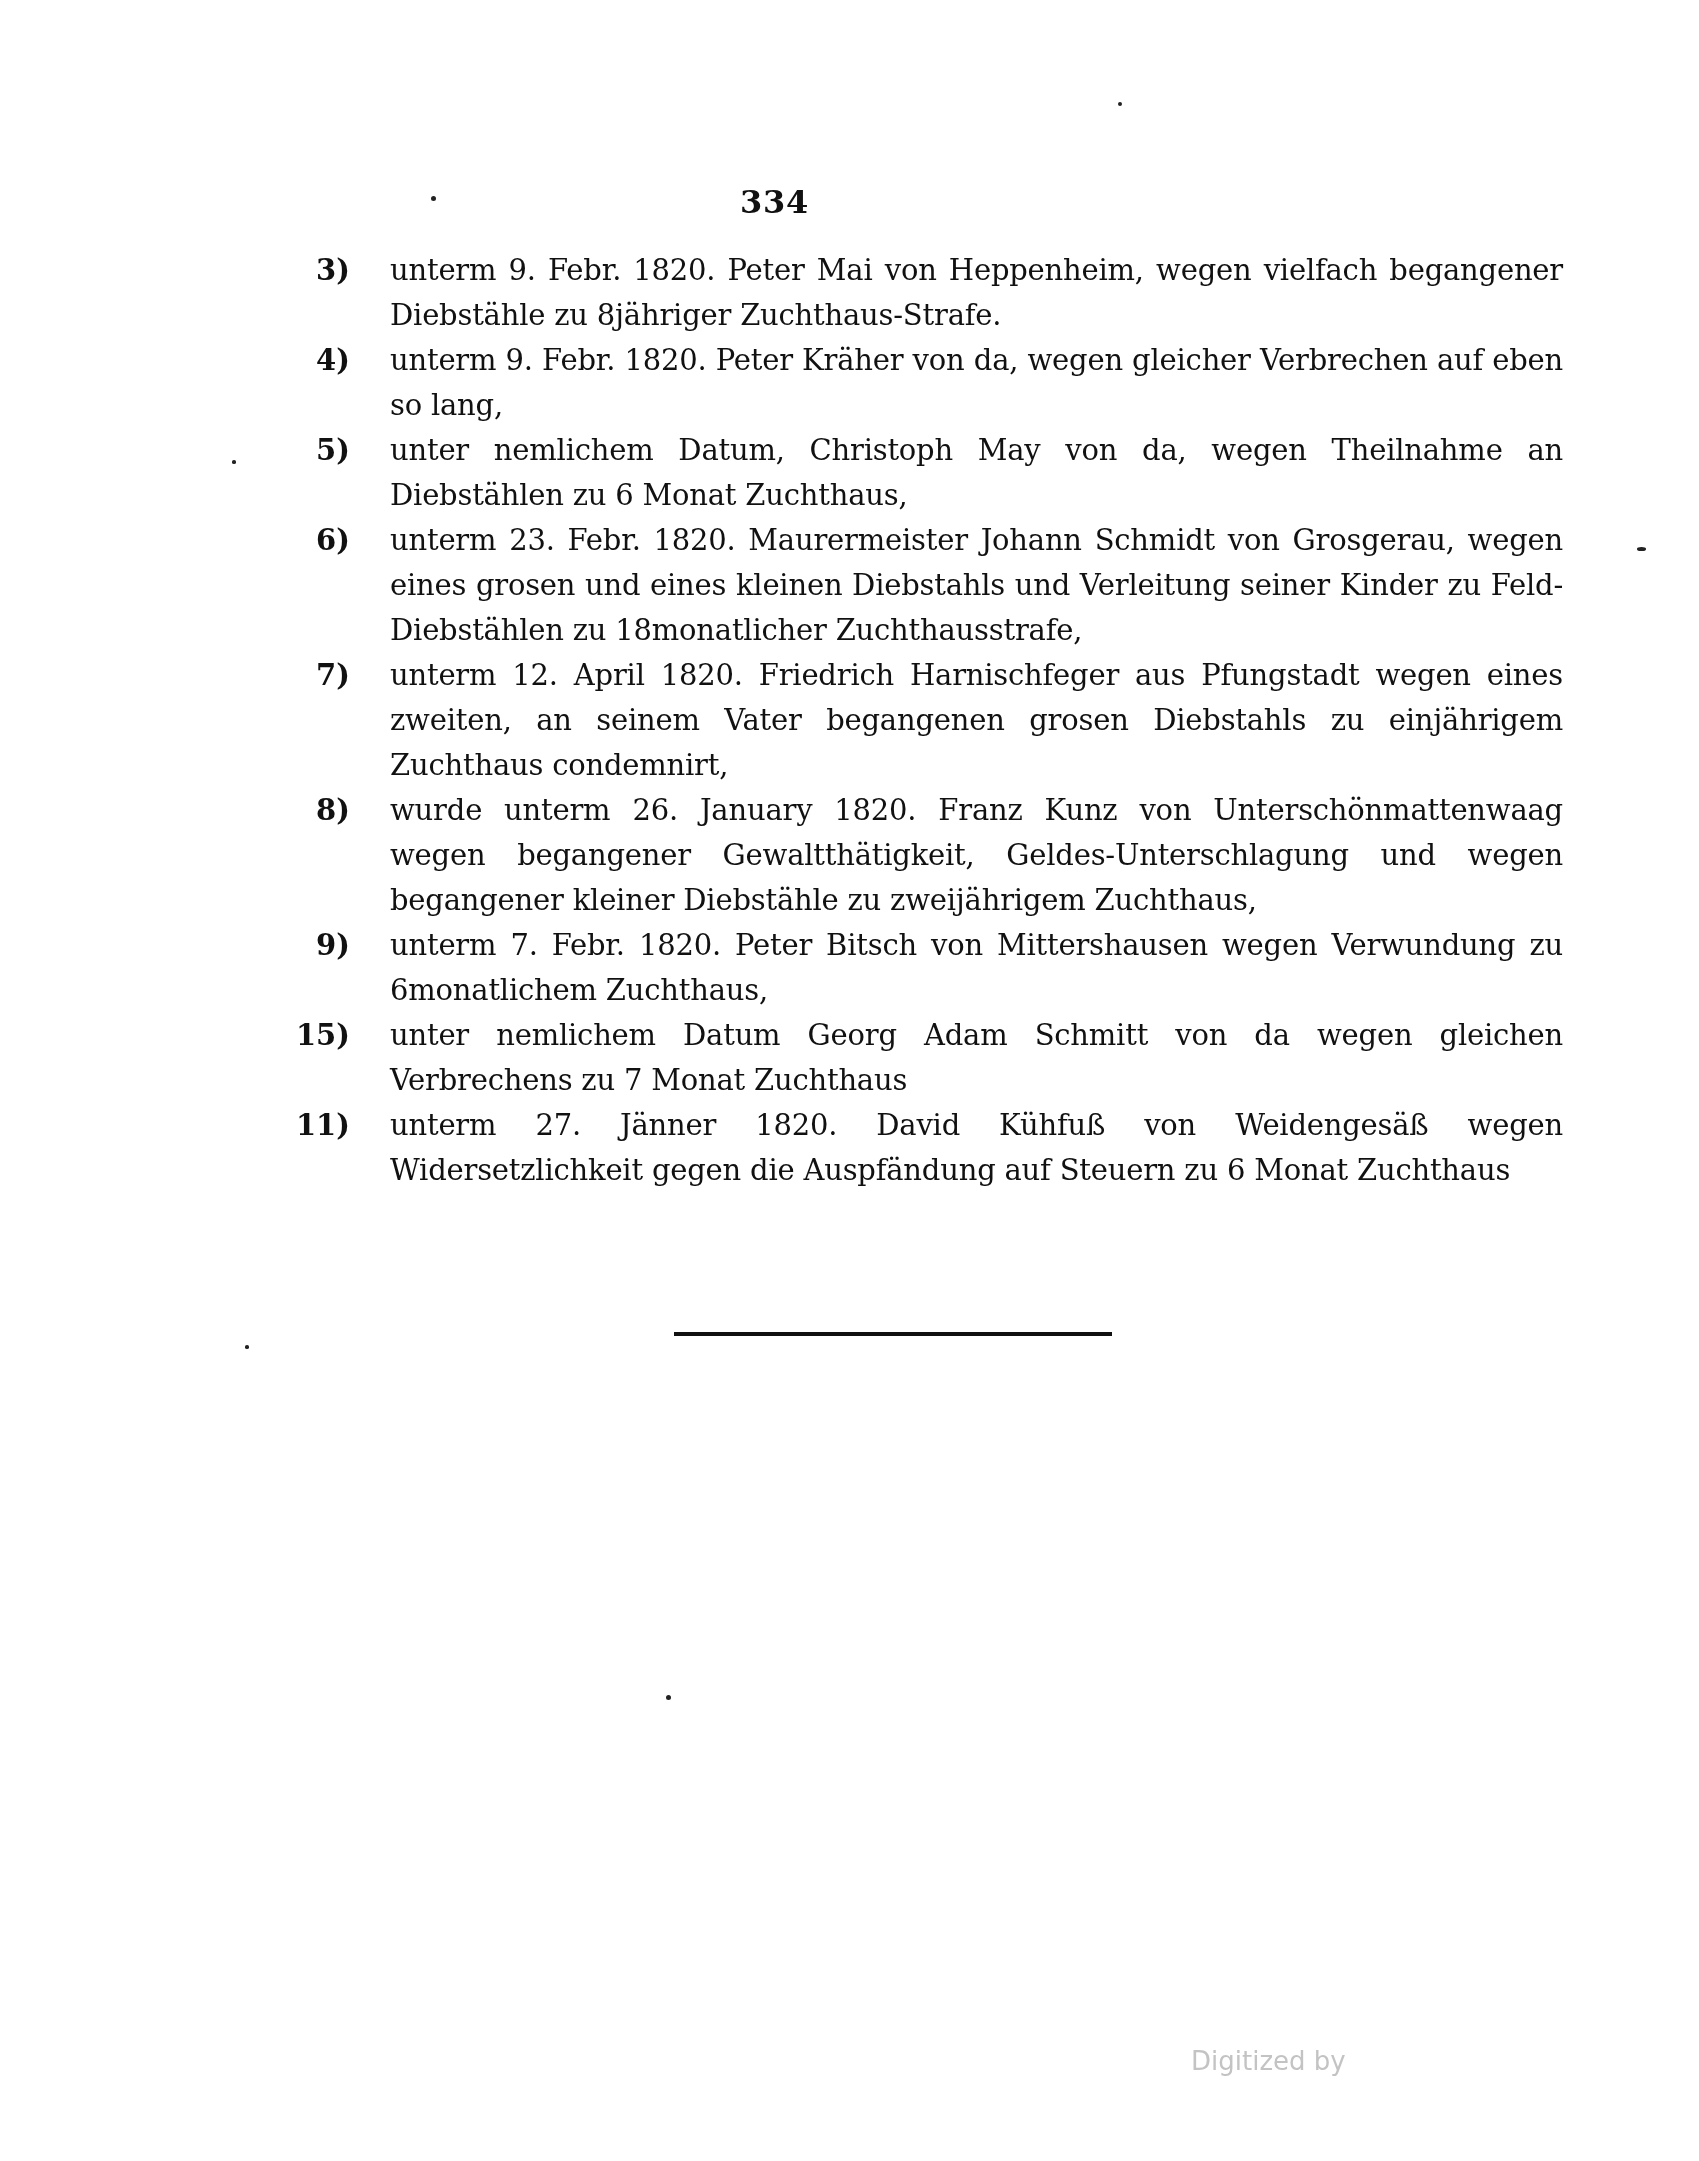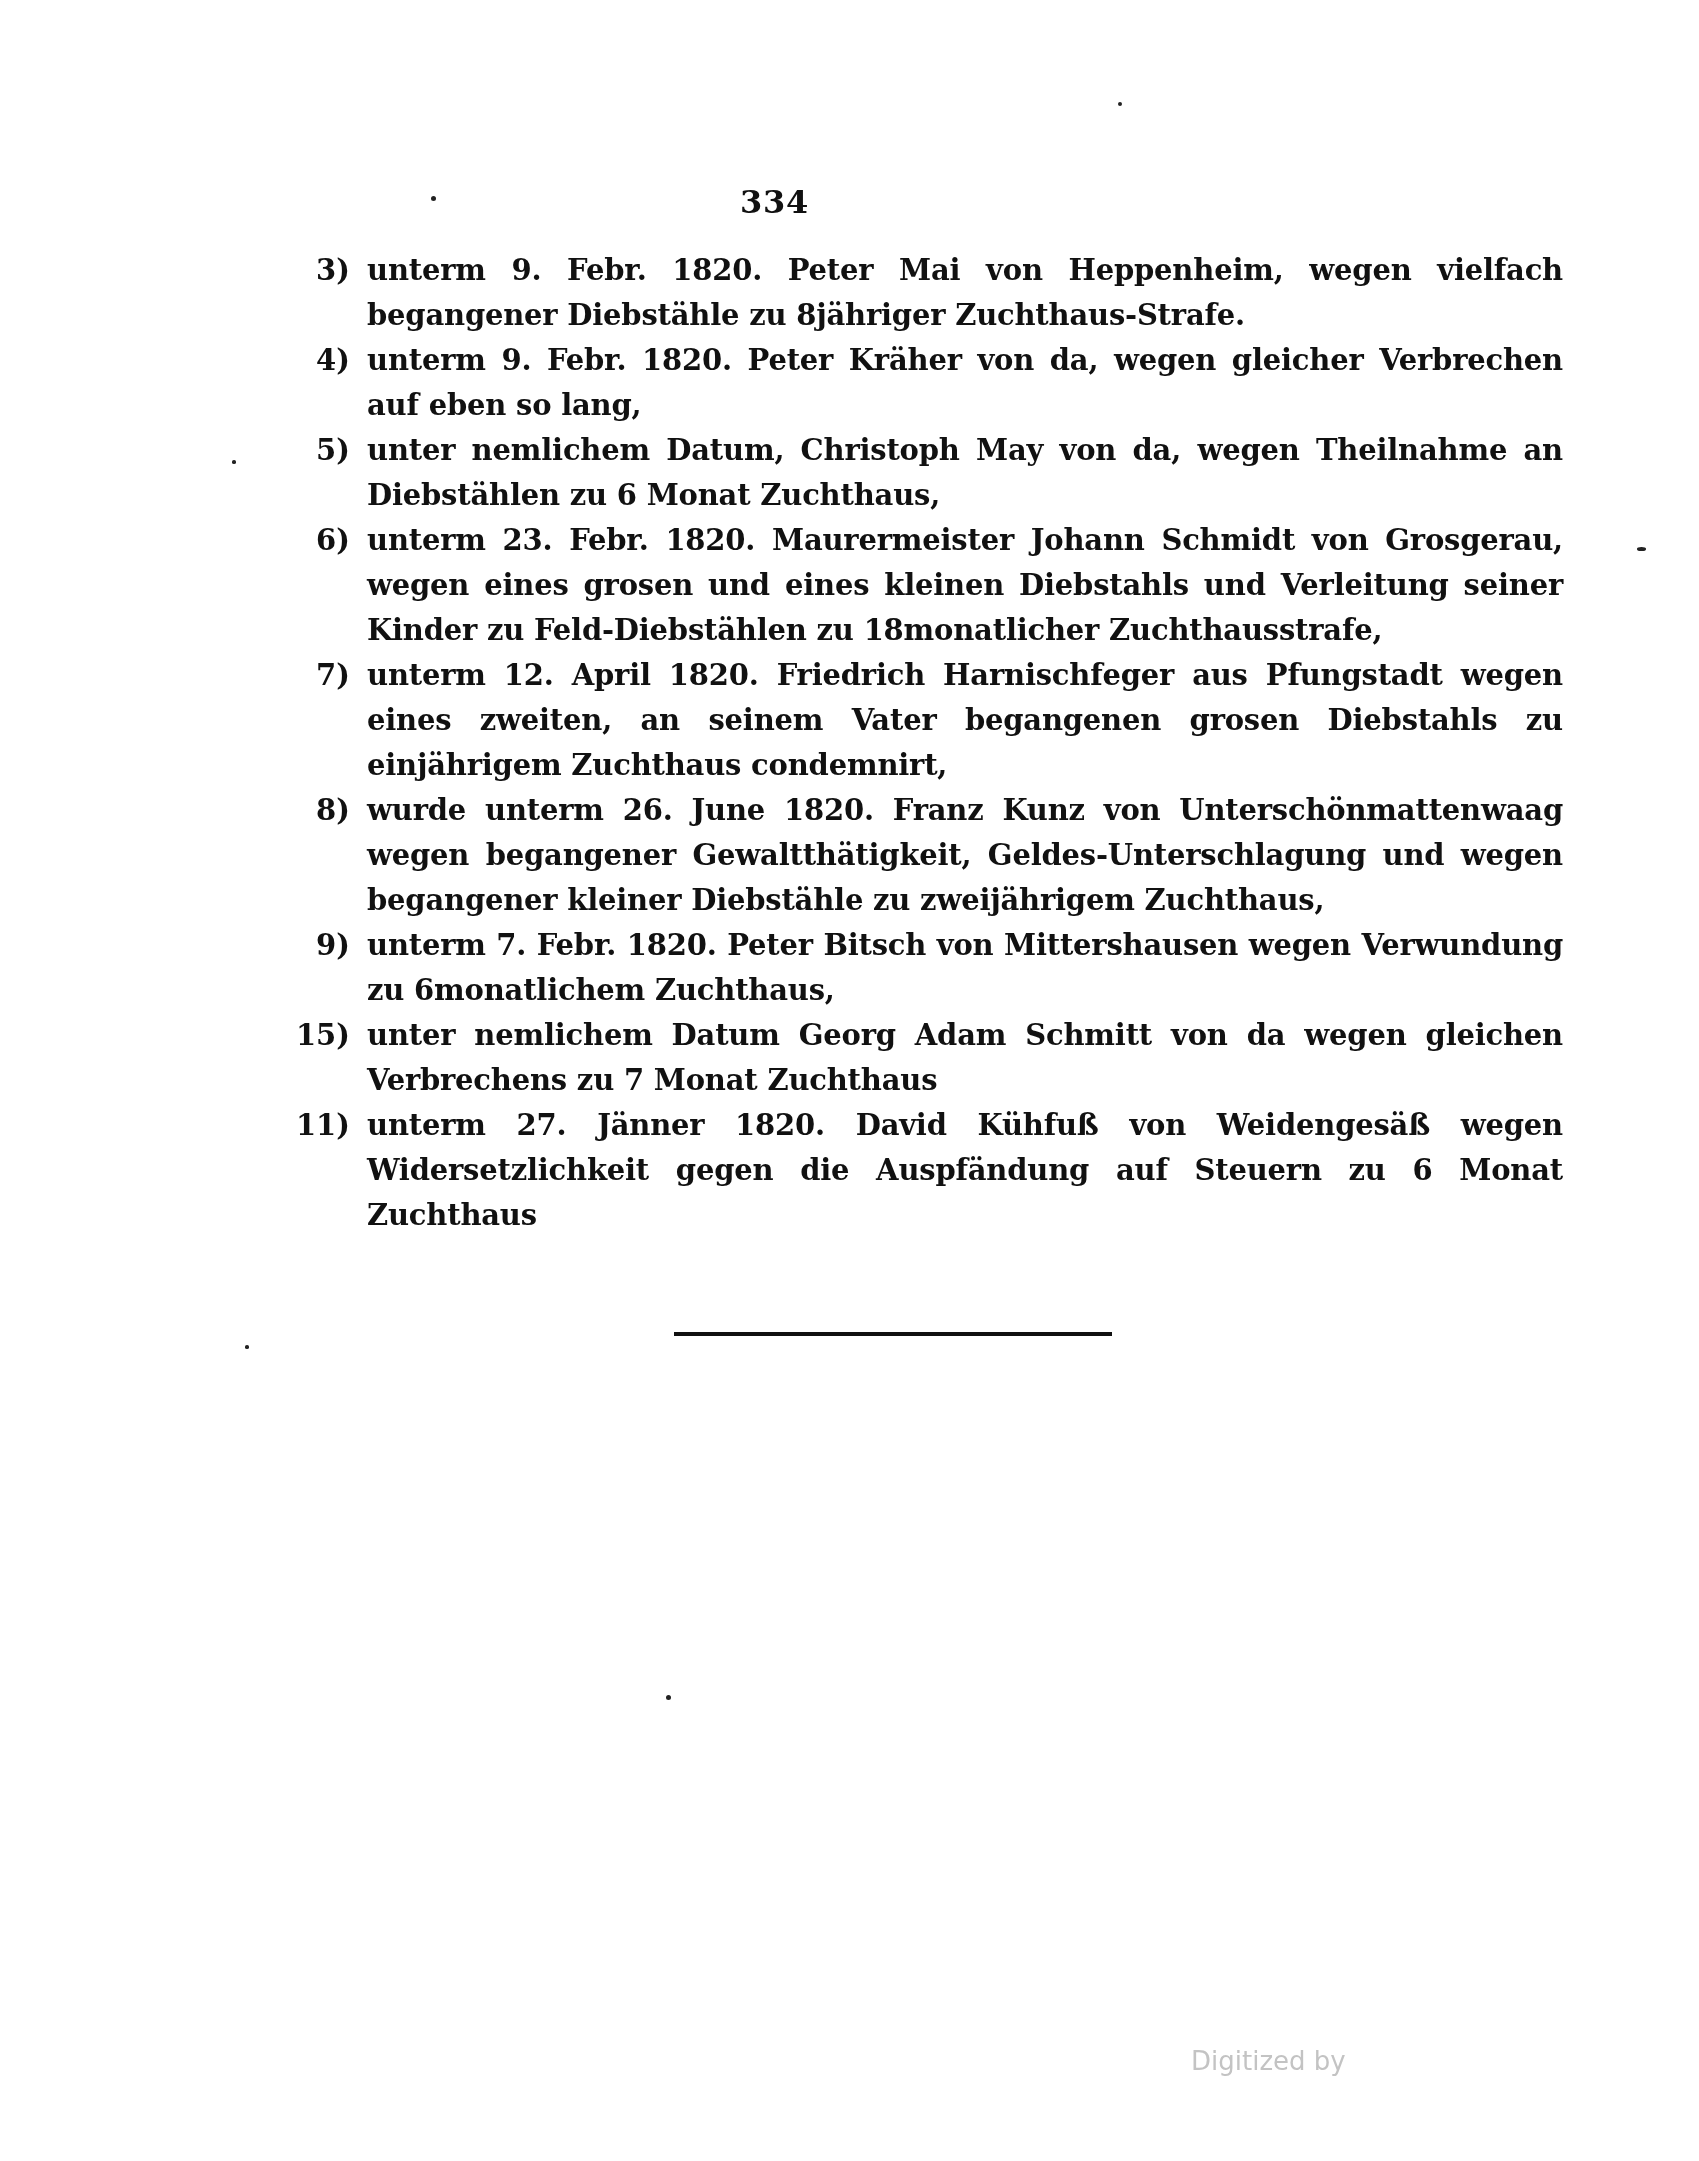--- a/index.html
+++ b/index.html
@@ -15,21 +15,21 @@
     }
     .entries {
       position: absolute; top: 248px; left: 292px; width: 1271px;
     }
     .entry { position: relative; margin: 0; }
     .entry-num {
       position: absolute; left: 0; top: 0; width: 58px;
       text-align: right; font-weight: bold; font-size: 29px; line-height: 45px;
     }
     .entry-text {
-      margin-left: 75px; font-weight: bold; font-size: 29px; line-height: 45px;
+      margin-left: 98px; font-weight: normal; font-size: 29px; line-height: 45px;
       text-align: justify; letter-spacing: -0.2px;
     }
     .rule {
       position: absolute; top: 1332px; left: 674px; width: 438px; height: 3.7px;
       background: #111;
     }
     .watermark {
       position: absolute; top: 2046px; left: 1191px;
       display: flex; align-items: baseline; color: #aaaaaa;
     }
@@ -58,21 +58,21 @@
   <div class="entry">
     <span class="entry-num">6)</span>
     <div class="entry-text">unterm 23. Febr. 1820. Maurermeister Johann Schmidt von Grosgerau, wegen eines grosen und eines kleinen Diebstahls und Verleitung seiner Kinder zu Feld-Diebstählen zu 18monatlicher Zuchthausstrafe,</div>
   </div>
   <div class="entry">
     <span class="entry-num">7)</span>
     <div class="entry-text">unterm 12. April 1820. Friedrich Harnischfeger aus Pfungstadt wegen eines zweiten, an seinem Vater begangenen grosen Diebstahls zu einjährigem Zuchthaus condemnirt,</div>
   </div>
   <div class="entry">
     <span class="entry-num">8)</span>
-    <div class="entry-text">wurde unterm 26. June 1820. Franz Kunz von Unterschönmattenwaag wegen begangener Gewaltthätigkeit, Geldes-Unterschlagung und wegen begangener kleiner Diebstähle zu zweijährigem Zuchthaus,</div>
+    <div class="entry-text">wurde unterm 26. January 1820. Franz Kunz von Unterschönmattenwaag wegen begangener Gewaltthätigkeit, Geldes-Unterschlagung und wegen begangener kleiner Diebstähle zu zweijährigem Zuchthaus,</div>
   </div>
   <div class="entry">
     <span class="entry-num">9)</span>
     <div class="entry-text">unterm 7. Febr. 1820. Peter Bitsch von Mittershausen wegen Verwundung zu 6monatlichem Zuchthaus,</div>
   </div>
   <div class="entry">
     <span class="entry-num">15)</span>
     <div class="entry-text">unter nemlichem Datum Georg Adam Schmitt von da wegen gleichen Verbrechens zu 7 Monat Zuchthaus</div>
   </div>
   <div class="entry">

